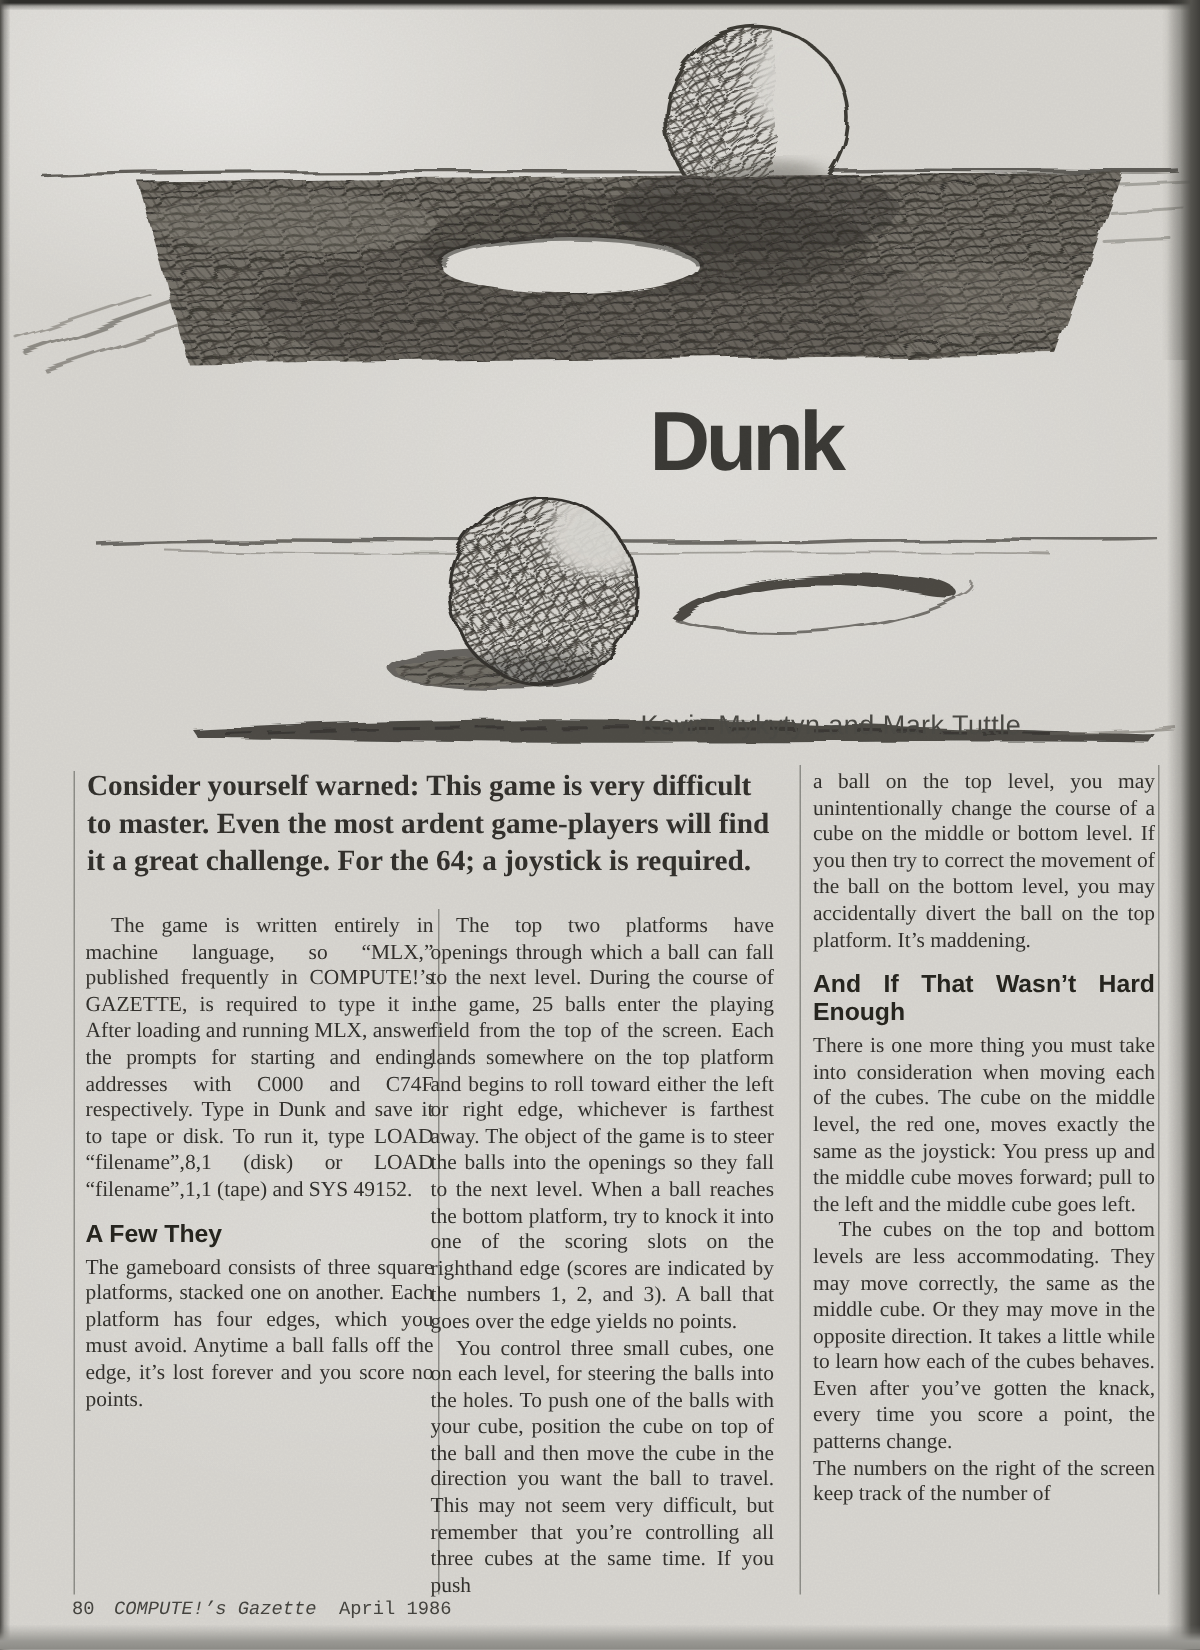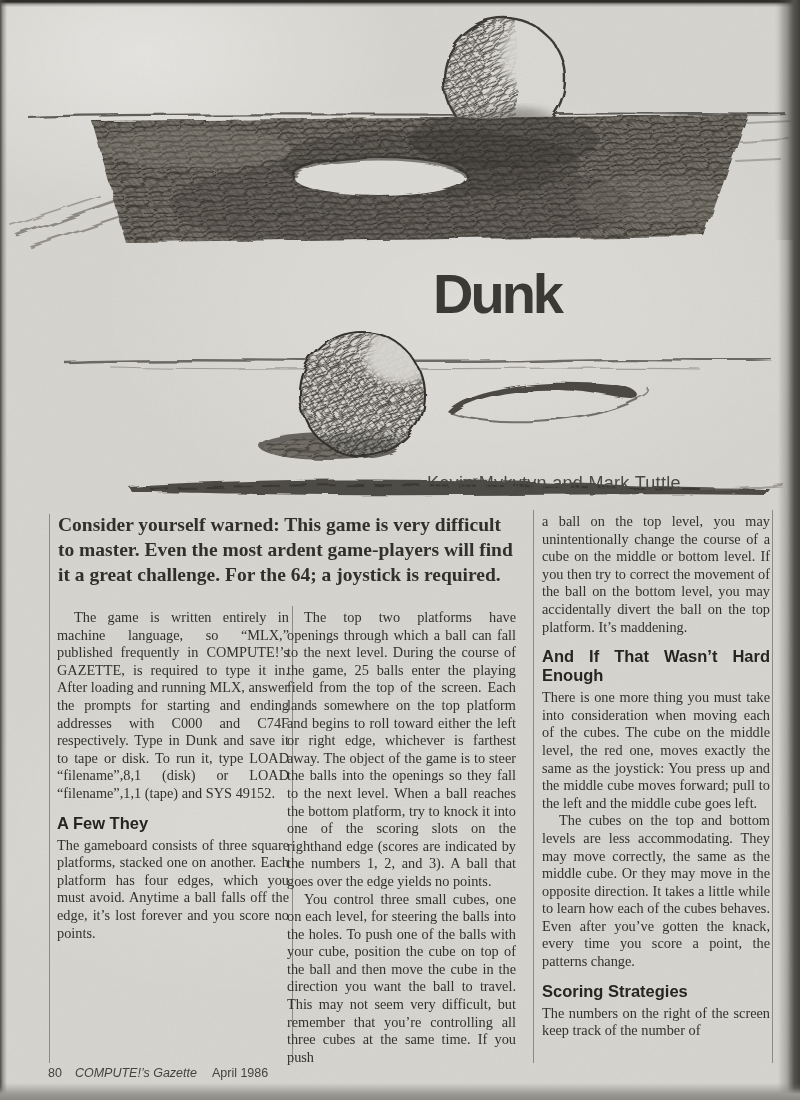--- a/index.html
+++ b/index.html
@@ -44,21 +44,21 @@
   
   .col{position:absolute;text-align:justify;font-size:14.3px;line-height:17.6px;color:#33312d;overflow:hidden;}
   .col p{margin:0;}
   .col p.ind{text-indent:17px;}
   .col h3{font-family:"Liberation Sans",sans-serif;font-weight:bold;font-size:16.5px;line-height:19px;color:#26251f;margin:11px 0 4px 0;}
   .col1{left:57px;top:609px;width:232px;height:461px;}
   .col2{left:287px;top:609px;width:229px;height:461px;}
   .col3{left:542px;top:513px;width:228px;height:554px;}
 
   
-  .footer{left:48px;top:1066px;font-family:Liberation Sans, sans-serif;font-size:12.5px;color:#45443f;}
+  .footer{left:48px;top:1066px;font-family:Liberation Mono, monospace;font-size:12.5px;color:#45443f;}
   .footer .mag{font-style:italic;margin-left:13px;}
   .footer .issue{margin-left:15px;}
 
   
   .edge{pointer-events:none;}
   .edge-top{left:0;top:0;width:800px;height:7px;background:linear-gradient(#2e2d2a,#2e2d2a 2px, rgba(46,45,42,.35) 4px, rgba(46,45,42,0));}
   .edge-left{left:0;top:0;width:7px;height:1100px;background:linear-gradient(to right,#4a4945, rgba(74,73,69,.4) 3px, rgba(74,73,69,0));}
   .edge-right{right:0;top:0;width:22px;height:1100px;background:linear-gradient(to left,#3f3e3a,#54534e 6px, rgba(84,83,78,.35) 13px, rgba(84,83,78,0));}
   .edge-bottom{left:0;bottom:0;width:800px;height:17px;background:linear-gradient(to top,#8b8a85,#9a9994 6px, rgba(130,129,124,.3) 12px, rgba(130,129,124,0));}
   .corner-tr{right:0;top:0;width:34px;height:240px;background:linear-gradient(to left, rgba(68,67,62,.45), rgba(68,67,62,0) 75%);}
@@ -199,21 +199,20 @@
   <div class="col col2">
     <p class="ind">The top two platforms have openings through which a ball can fall to the next level. During the course of the game, 25 balls enter the playing field from the top of the screen. Each lands somewhere on the top platform and begins to roll toward either the left or right edge, whichever is farthest away. The object of the game is to steer the balls into the openings so they fall to the next level. When a ball reaches the bottom platform, try to knock it into one of the scoring slots on the righthand edge (scores are indicated by the numbers 1, 2, and 3). A ball that goes over the edge yields no points.</p>
     <p class="ind">You control three small cubes, one on each level, for steering the balls into the holes. To push one of the balls with your cube, position the cube on top of the ball and then move the cube in the direction you want the ball to travel. This may not seem very difficult, but remember that you’re controlling all three cubes at the same time. If you push</p>
   </div>
 
   <div class="col col3">
     <p>a ball on the top level, you may unintentionally change the course of a cube on the middle or bottom level. If you then try to correct the movement of the ball on the bottom level, you may accidentally divert the ball on the top platform. It’s maddening.</p>
     <h3>And If That Wasn’t Hard Enough</h3>
     <p>There is one more thing you must take into consideration when moving each of the cubes. The cube on the middle level, the red one, moves exactly the same as the joystick: You press up and the middle cube moves forward; pull to the left and the middle cube goes left.</p>
     <p class="ind">The cubes on the top and bottom levels are less accommodating. They may move correctly, the same as the middle cube. Or they may move in the opposite direction. It takes a little while to learn how each of the cubes behaves. Even after you’ve gotten the knack, every time you score a point, the patterns change.</p>
-    <h3>Scoring Strategies</h3>
     <p>The numbers on the right of the screen keep track of the number of</p>
   </div>
 
   <div class="abs footer">
     <span>80</span><span class="mag">COMPUTE!’s Gazette</span><span class="issue">April 1986</span>
   </div>
 
   <svg class="grain" width="800" height="1100">
     <filter id="grain">
       <feTurbulence type="fractalNoise" baseFrequency="0.8" numOctaves="2" seed="11"></feTurbulence>

